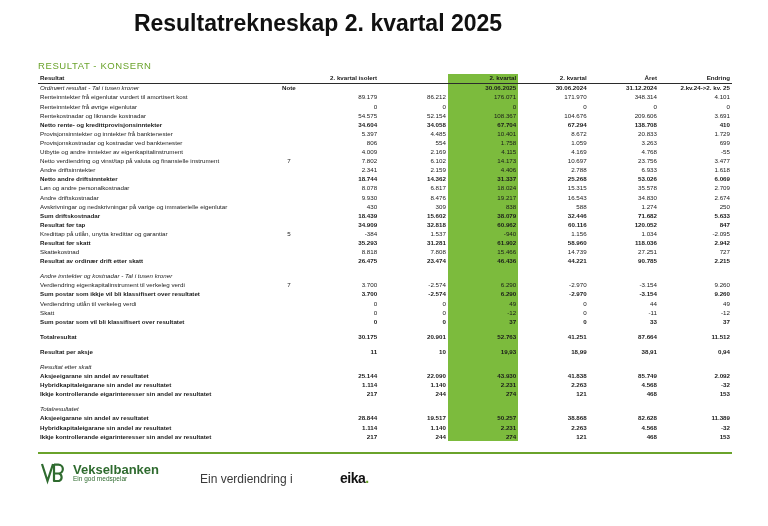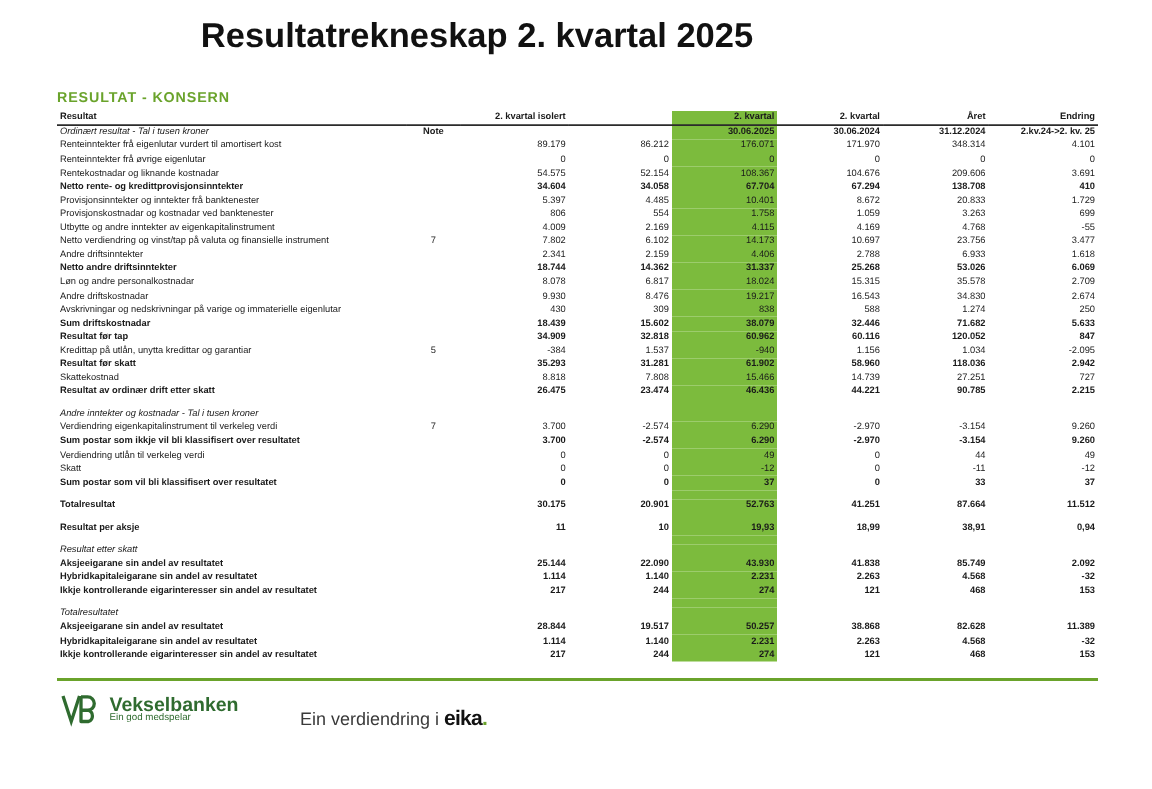--- a/index.html
+++ b/index.html
@@ -14,21 +14,21 @@
 
   .title{
     position:absolute;top:10px;left:0;width:636px;
     text-align:center;
     font-size:23px;font-weight:bold;color:#111111;
     letter-spacing:0px;
   }
 
   .section-title{
     position:absolute;top:60px;left:38px;
-    font-size:9.5px;font-weight:bold;color:#6aa32b;
+    font-size:9.5px;font-weight:normal;color:#6aa32b;
     letter-spacing:.6px;
   }
 
   table.fin{
     position:absolute;top:74px;left:38px;
     width:694px;
     border-collapse:collapse;
     font-size:6.2px;
     line-height:1.05;
   }
@@ -68,21 +68,21 @@
     width:26px;height:26px;position:relative;
   }
   .logo-text{display:flex;flex-direction:column;line-height:1.05;}
   .logo-name{font-size:13px;font-weight:bold;color:#2f6b2f;}
   .logo-sub{font-size:6.5px;color:#2f6b2f;}
   .alliance{
     position:absolute;left:200px;top:470px;
     font-size:12px;color:#3a3a3a;
   }
   .eika{
-    font-weight:bold;color:#111111;font-size:14px;letter-spacing:-.5px;
+    font-weight:bold;color:#111111;font-size:14px;letter-spacing:-.5px;margin-left:44px;
   }
   .eika-dot{color:#6aa32b;}
 </style>
 </head>
 <body>
 
 <div class="slide">
 
   <div class="title">Resultatrekneskap 2. kvartal 2025</div>
 

